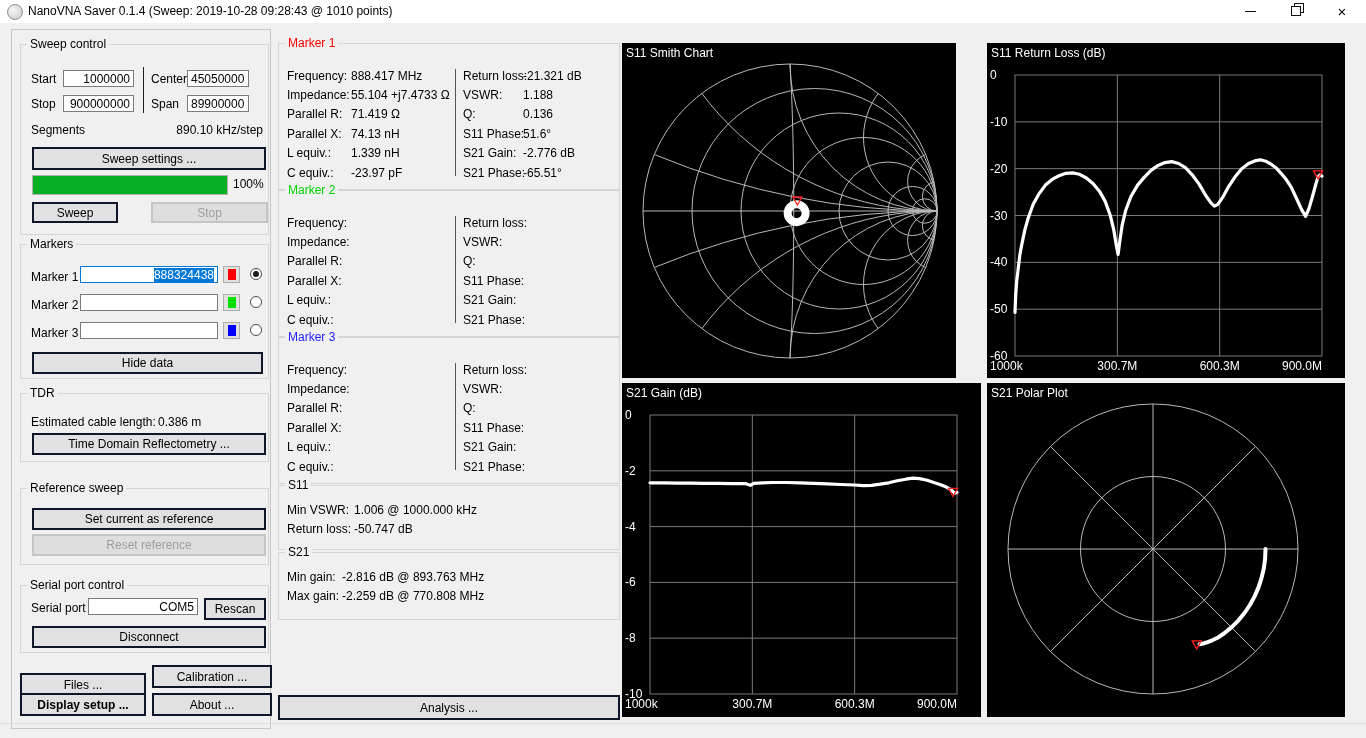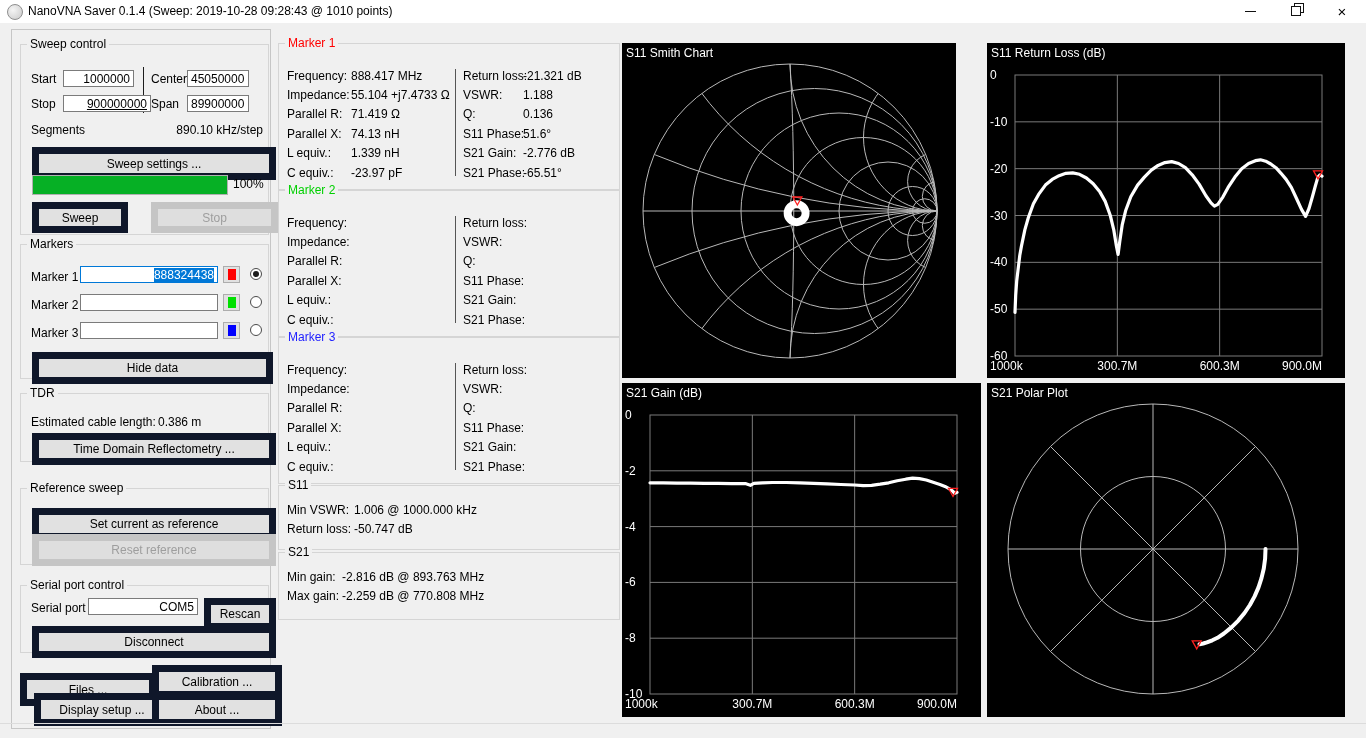--- a/index.html
+++ b/index.html
@@ -12,21 +12,21 @@
   .apptitle{position:absolute;left:28px;top:4px;font-size:12px;white-space:nowrap;}
   .wbtn{position:absolute;top:0;width:30px;height:22px;display:flex;align-items:center;justify-content:center;}
   .min-glyph{width:11px;height:0;border-top:1px solid #111;}
   .res-glyph{position:relative;width:8px;height:8px;border:1px solid #111;background:#fff;}
   .res-glyph::before{content:"";position:absolute;left:2px;top:-4px;width:8px;height:8px;border:1px solid #111;}
   .res-glyph::after{content:"";position:absolute;left:-1px;top:-1px;width:8px;height:8px;background:#fff;border:1px solid #111;}
   .close-glyph{font-size:15px;line-height:15px;}
   
   .gbox{position:absolute;border:1px solid #d5d5d5;}
   .gtitle{position:absolute;top:-8px;left:6px;padding:0 3px;background:#f0f0f0;white-space:nowrap;}
-  .btn{position:absolute;background:#e1e1e1;border:7px solid #0f172a;display:flex;align-items:center;
+  .btn{position:absolute;background:#e1e1e1;border:2px solid #0f172a;display:flex;align-items:center;
        justify-content:center;font-family:inherit;font-size:12px;white-space:nowrap;cursor:default;}
   .btn.disabled{background:#dedede;border-color:#c5c5c5;color:#9e9e9e;}
   .lab{position:absolute;white-space:nowrap;}
   .tin{position:absolute;background:#fff;border:1px solid #7b7b7b;font-family:inherit;font-size:12px;
        text-align:right;padding:0 3px;box-sizing:border-box;}
   .minput{position:absolute;background:#fff;border:1px solid #7b7b7b;display:flex;align-items:center;
           justify-content:flex-end;padding:0 3px;box-sizing:border-box;}
   .minput.focused{border:1px solid #0078d7;}
   .minput .sel{background:#0078d7;color:#fff;}
   .swatch{position:absolute;width:17px;height:17px;background:#e1e1e1;border:1px solid #adadad;
@@ -71,21 +71,21 @@
   <div class="gbox" style="left:11px;top:29px;width:258px;height:698px;border-color:#c6c6c6;"></div>
 
   <div class="gbox" style="left:20px;top:44px;width:247px;height:189px;">
     <span class="gtitle">Sweep control</span>
     <span class="lab" style="left:10px;top:27px;">Start</span>
     <input class="tin" style="left: 42px; top: 25px; width: 71px; height: 17px;" readonly="" value="1000000">
     <div class="vline" style="left:122px;top:22px;height:46px;"></div>
     <span class="lab" style="left:130px;top:27px;">Center</span>
     <input class="tin" style="left: 166px; top: 25px; width: 62px; height: 17px;" readonly="" value="450500000">
     <span class="lab" style="left:10px;top:52px;">Stop</span>
-    <input class="tin" style="left: 42px; top: 50px; width: 88px; height: 17px; text-decoration: underline;" readonly="" value="900000000">
+    <input class="tin" style="left: 42px; top: 50px; width: 71px; height: 17px;" readonly="" value="900000000">
     <span class="lab" style="left:130px;top:52px;">Span</span>
     <input class="tin" style="left: 166px; top: 50px; width: 62px; height: 17px;" readonly="" value="899000000">
     <span class="lab" style="left:10px;top:78px;">Segments</span>
     <input class="tin" style="left: 65px; top: 75px; width: 58px; height: 17px; margin-top: 32px;" readonly="" value="10">
     <span class="lab" style="right:5px;top:78px;">890.10 kHz/step</span>
     <div class="btn" style="left:11px;top:102px;width:230px;height:19px;">Sweep settings ...</div>
     <div class="pbar" style="left:11px;top:130px;width:194px;height:18px;">
         <div class="pfill"></div>
       </div>
     <span class="lab" style="left:212px;top:132px;">100%</span>
@@ -134,21 +134,21 @@
   <div class="gbox" style="left:20px;top:585px;width:247px;height:66px;">
     <span class="gtitle">Serial port control</span>
     <span class="lab" style="left:10px;top:15px;">Serial port</span>
     <input class="tin" style="left: 67px; top: 12px; width: 110px; height: 17px;" readonly="" value="COM5">
     <div class="btn" style="left:183px;top:12px;width:58px;height:18px;">Rescan</div>
     <div class="btn" style="left:11px;top:40px;width:230px;height:18px;">Disconnect</div>
   </div>
 
   <div class="btn" style="left:20px;top:665px;width:122px;height:19px;margin-top:8px;">Files ...</div>
   <div class="btn" style="left:152px;top:665px;width:116px;height:19px;">Calibration ...</div>
-  <div class="btn" style="left:34px;top:693px;width:122px;height:19px;">Display setup ...</div>
+  <div class="btn" style="left:20px;top:693px;width:122px;height:19px;font-weight:bold;">Display setup ...</div>
   <div class="btn" style="left:152px;top:693px;width:116px;height:19px;">About ...</div>
 
   <div class="gbox msec" style="left:278px;top:43px;width:340px;height:145px;">
     <span class="gtitle" style="color: rgb(255, 0, 0);">Marker 1</span>
     <div class="mcol" style="left:8px;top:22px;">
         <div class="drow">
           <span class="dlbl" style="width: 64px;">Frequency:</span>
           <span>888.417 MHz</span>
         </div>
         <div class="drow">
@@ -333,20 +333,21 @@
           <span class="dlbl" style="width: 55px;">Min gain:</span>
           <span>-2.816 dB @ 893.763 MHz</span>
         </div>
         <div class="drow">
           <span class="dlbl" style="width: 55px;">Max gain:</span>
           <span>-2.259 dB @ 770.808 MHz</span>
         </div>
       </div>
   </div>
 
+  <div class="btn" style="left:278px;top:695px;width:338px;height:21px;">Analysis ...</div>
 
   <div class="chart" style="left:622px;top:43px;width:334px;height:335px;">
     <div class="ctitle">S11 Smith Chart</div>
     <svg id="svg-smith" width="334" height="335">
         <g stroke="#b8b8b8" fill="none" stroke-width="1">
           <circle cx="168" cy="168" r="147"></circle>
           <line x1="21" y1="168" x2="315" y2="168"></line>
           <path d="M 168 21 C 173 98 173 238 168 315"></path>
           <circle cx="192.5" cy="168" r="122.5"></circle>
           <circle cx="217" cy="168" r="98"></circle>

